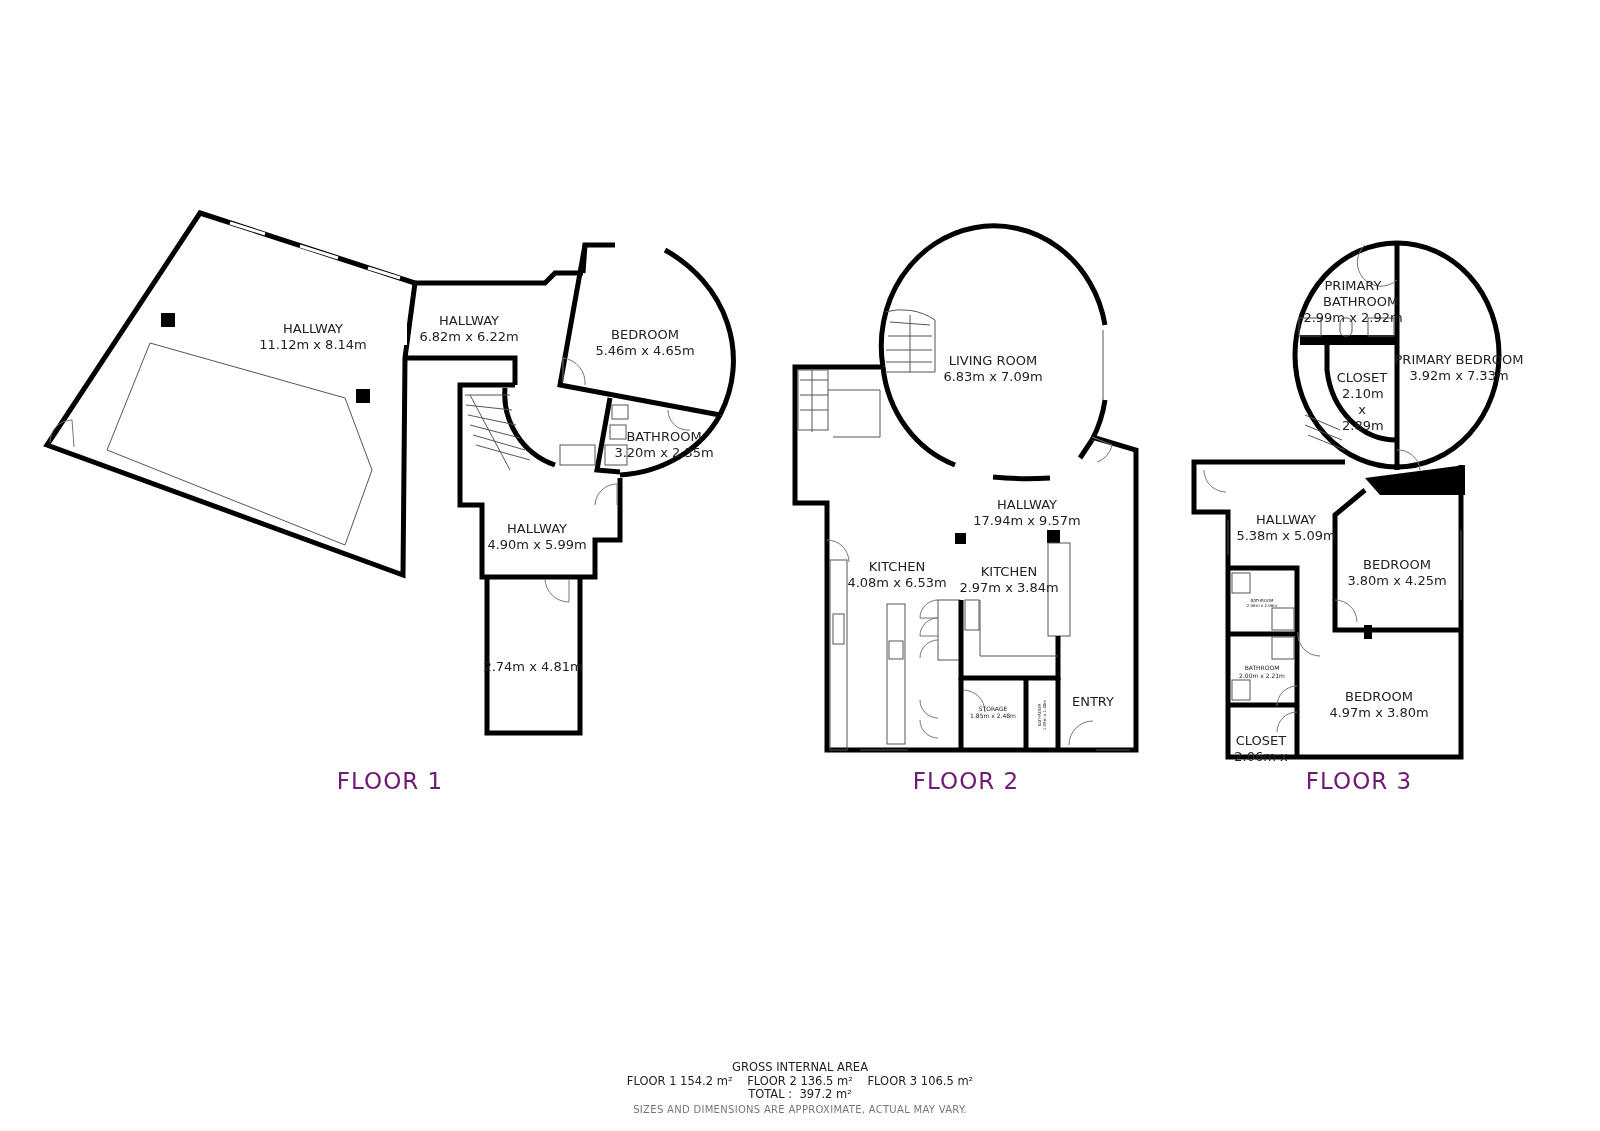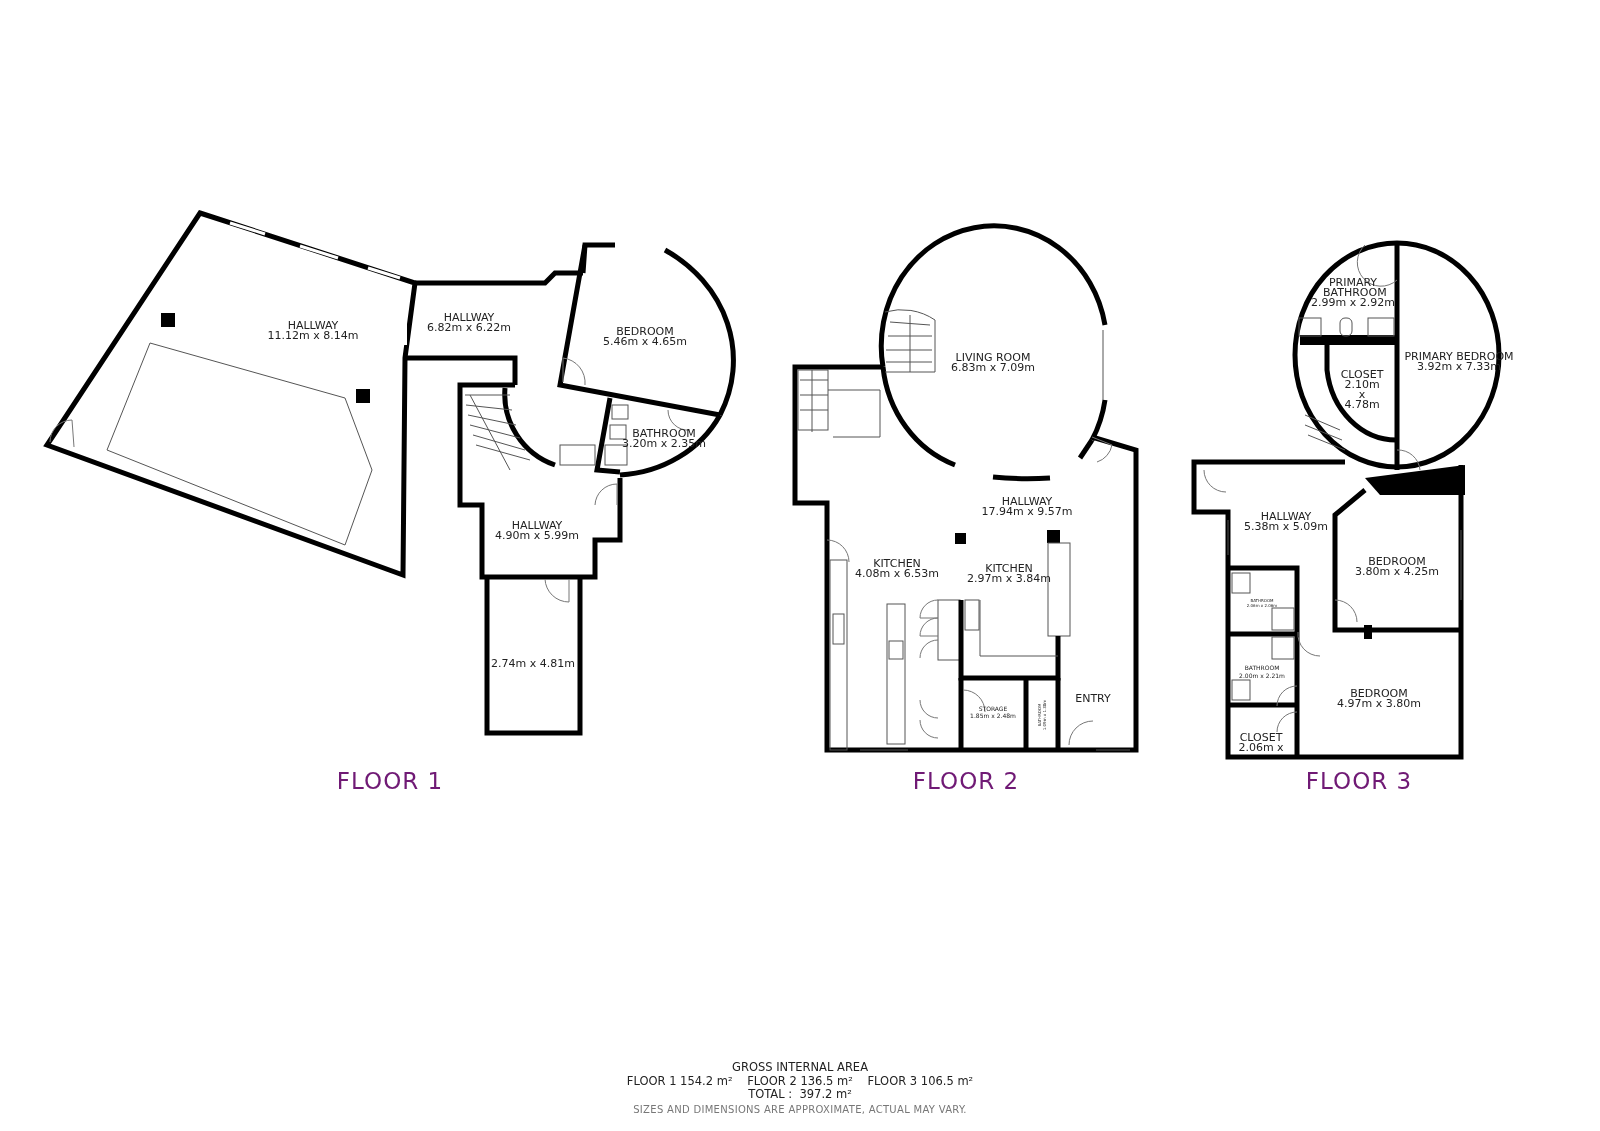--- a/index.html
+++ b/index.html
@@ -3,21 +3,21 @@
 <meta charset="utf-8">
 <style>
   html,body{margin:0;padding:0;background:#ffffff;}
   body{width:1600px;height:1131px;position:relative;overflow:hidden;font-family:"DejaVu Sans",sans-serif;color:#222;}
   #plan{position:absolute;left:0;top:0;width:1600px;height:1131px;}
   .wall{fill:none;stroke:#000;stroke-width:5;stroke-linejoin:miter;}
   .thin{fill:none;stroke:#555;stroke-width:1;}
   .door{fill:none;stroke:#777;stroke-width:1;}
   .win{fill:#fff;stroke:#555;stroke-width:1;}
   .blk{fill:#000;}
-  .lbl{position:absolute;text-align:center;font-size:11px;line-height:10px;color:#222;transform:translateX(-50%);white-space:nowrap;}
+  .lbl{position:absolute;text-align:center;font-size:13px;line-height:16px;color:#222;transform:translateX(-50%);white-space:nowrap;}
   .lbl.small{font-size:5px;line-height:6px;}
   .floor-title{position:absolute;font-size:23px;letter-spacing:1px;color:#701a75;transform:translateX(-50%);white-space:nowrap;}
   .gia{position:absolute;left:800px;top:1061px;transform:translateX(-50%);text-align:center;font-size:11.5px;line-height:13.5px;color:#222;}
   .disclaimer{font-size:10px;color:#777;letter-spacing:.3px;margin-top:1px;}
 </style>
 </head>
 <body>
 
 <svg id="plan" viewBox="0 0 1600 1131" xmlns="http://www.w3.org/2000/svg">
 
@@ -195,21 +195,21 @@
     </div>
 </div>
 
 <div>
   <div class="lbl" style="left:1353px;top:278px;">
       <div style="width:60px;white-space:normal;margin:0 auto;">PRIMARY BATHROOM</div>
       <div>2.99m x 2.92m</div>
     </div>
   <div class="lbl" style="left:1362px;top:370px;">
       <div>CLOSET</div>
-      <div style="width:40px;white-space:normal;margin:0 auto;">2.10m x 4.78m</div>
+      <div style="width:40px;white-space:normal;margin:0 auto;">2.10m x 2.89m</div>
     </div>
   <div class="lbl" style="left:1459px;top:352px;">
       <div>PRIMARY BEDROOM</div>
       <div>3.92m x 7.33m</div>
     </div>
   <div class="lbl" style="left:1286px;top:512px;">
       <div>HALLWAY</div>
       <div>5.38m x 5.09m</div>
     </div>
   <div class="lbl" style="left:1397px;top:557px;">

